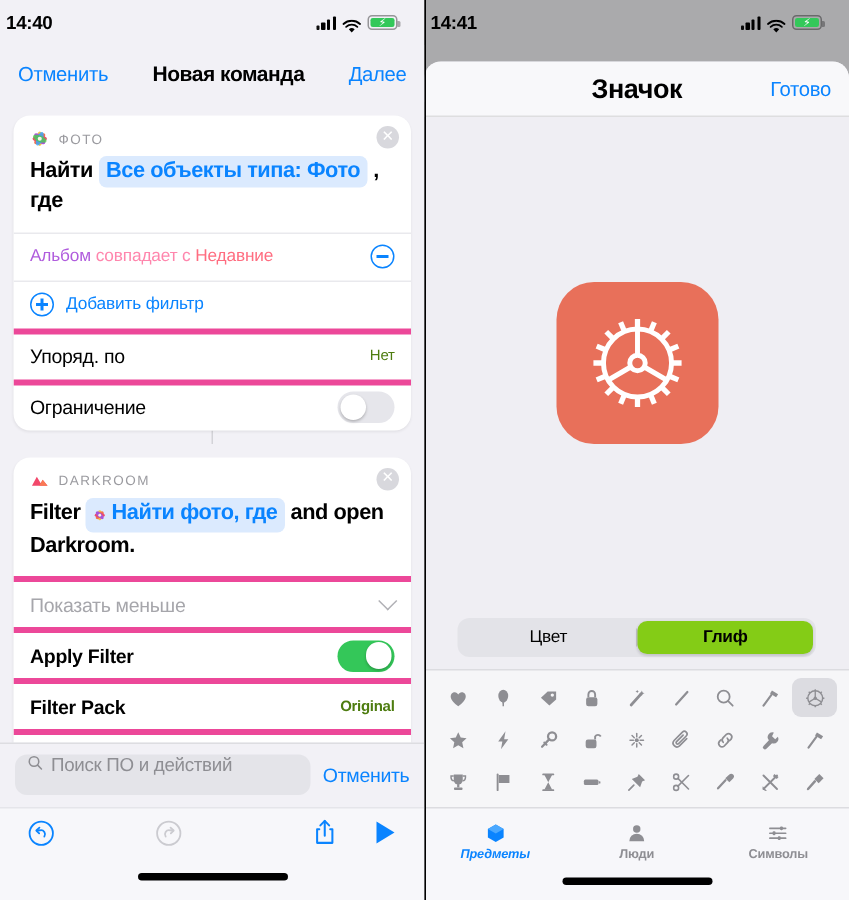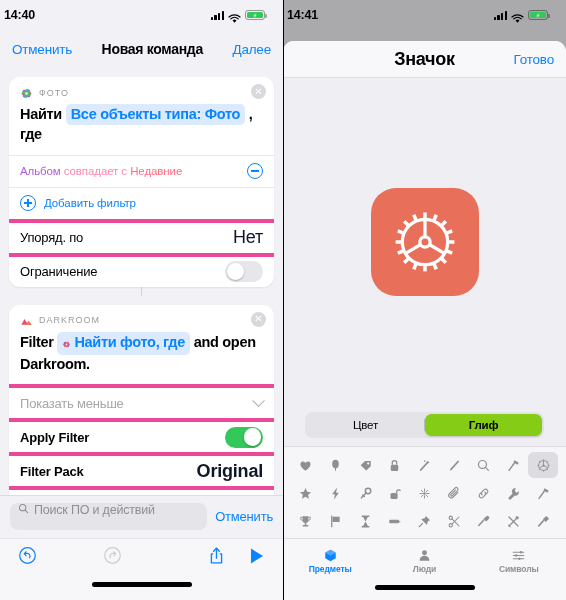--- a/index.html
+++ b/index.html
@@ -79,21 +79,21 @@
     padding: 1px 5px; font-weight: 700; white-space: nowrap; display: inline-block;
   }
   .token .mini-photos { display: inline-block; vertical-align: -2px; margin-right: 3px; }
 
   .row {
     display: flex; align-items: center; justify-content: space-between;
     padding: 0 11px; height: 34px; border-top: 4px solid #ec4899;
     font-size: 13px; color: #000; letter-spacing: -.2px;
   }
   .row-strong { font-weight: 700; }
-  .row-val { font-size: 18px; color: #0f172a; letter-spacing: -.2px; }
+  .row-val { font-size: 10px; color: #4d7c0f; letter-spacing: -.2px; }
   .row-muted { color: #a6a6ab; font-weight: 400; }
 
   .filter-row { padding: 0 11px; height: 32px; display: flex; align-items: center;
     justify-content: space-between; border-top: 1px solid #e9e9ed; }
   .filter-txt { font-size: 11.5px; letter-spacing: -.1px; }
   .c-purple { color: #b05cdd; }
   .c-pink   { color: #ff86ad; }
   .c-red    { color: #ff6d80; }
   .circ-btn {
     width: 16px; height: 16px; border-radius: 50%; border: 1.3px solid #0a84ff;
@@ -182,21 +182,21 @@
     border-radius: 6px; cursor: pointer; color: #8e8e93;
   }
   .glyph-cell.selected { background: #dcdce1; }
 
   .tabbar {
     height: 44px; background: #f7f7fa; border-top: 1px solid #dcdce0;
     display: flex; align-items: center; flex: 0 0 auto;
   }
   .tab { flex: 1; display: flex; flex-direction: column; align-items: center; gap: 1px; cursor: pointer; }
   .tab-lbl { font-size: 8.5px; color: #8e8e93; letter-spacing: -.1px; font-weight: 600; }
-  .tab.active .tab-lbl { color: #0a84ff; }
+  .tab.active .tab-lbl { color: #0a84ff; font-style: italic; }
   .home-bar-wrap2 { height: 18px; background: #f7f7fa; display:flex; align-items:flex-start; justify-content:center; }
   .home-bar2 { width: 100px; height: 4.5px; border-radius: 3px; background: #000; margin-top: 3px; }
 
   .divider-vert { position: absolute; left: 283px; top: 0; width: 1px; height: 600px; background: #000; z-index: 50; }
 </style>
 </head>
 <body>
 
 <div class="stage">
 

